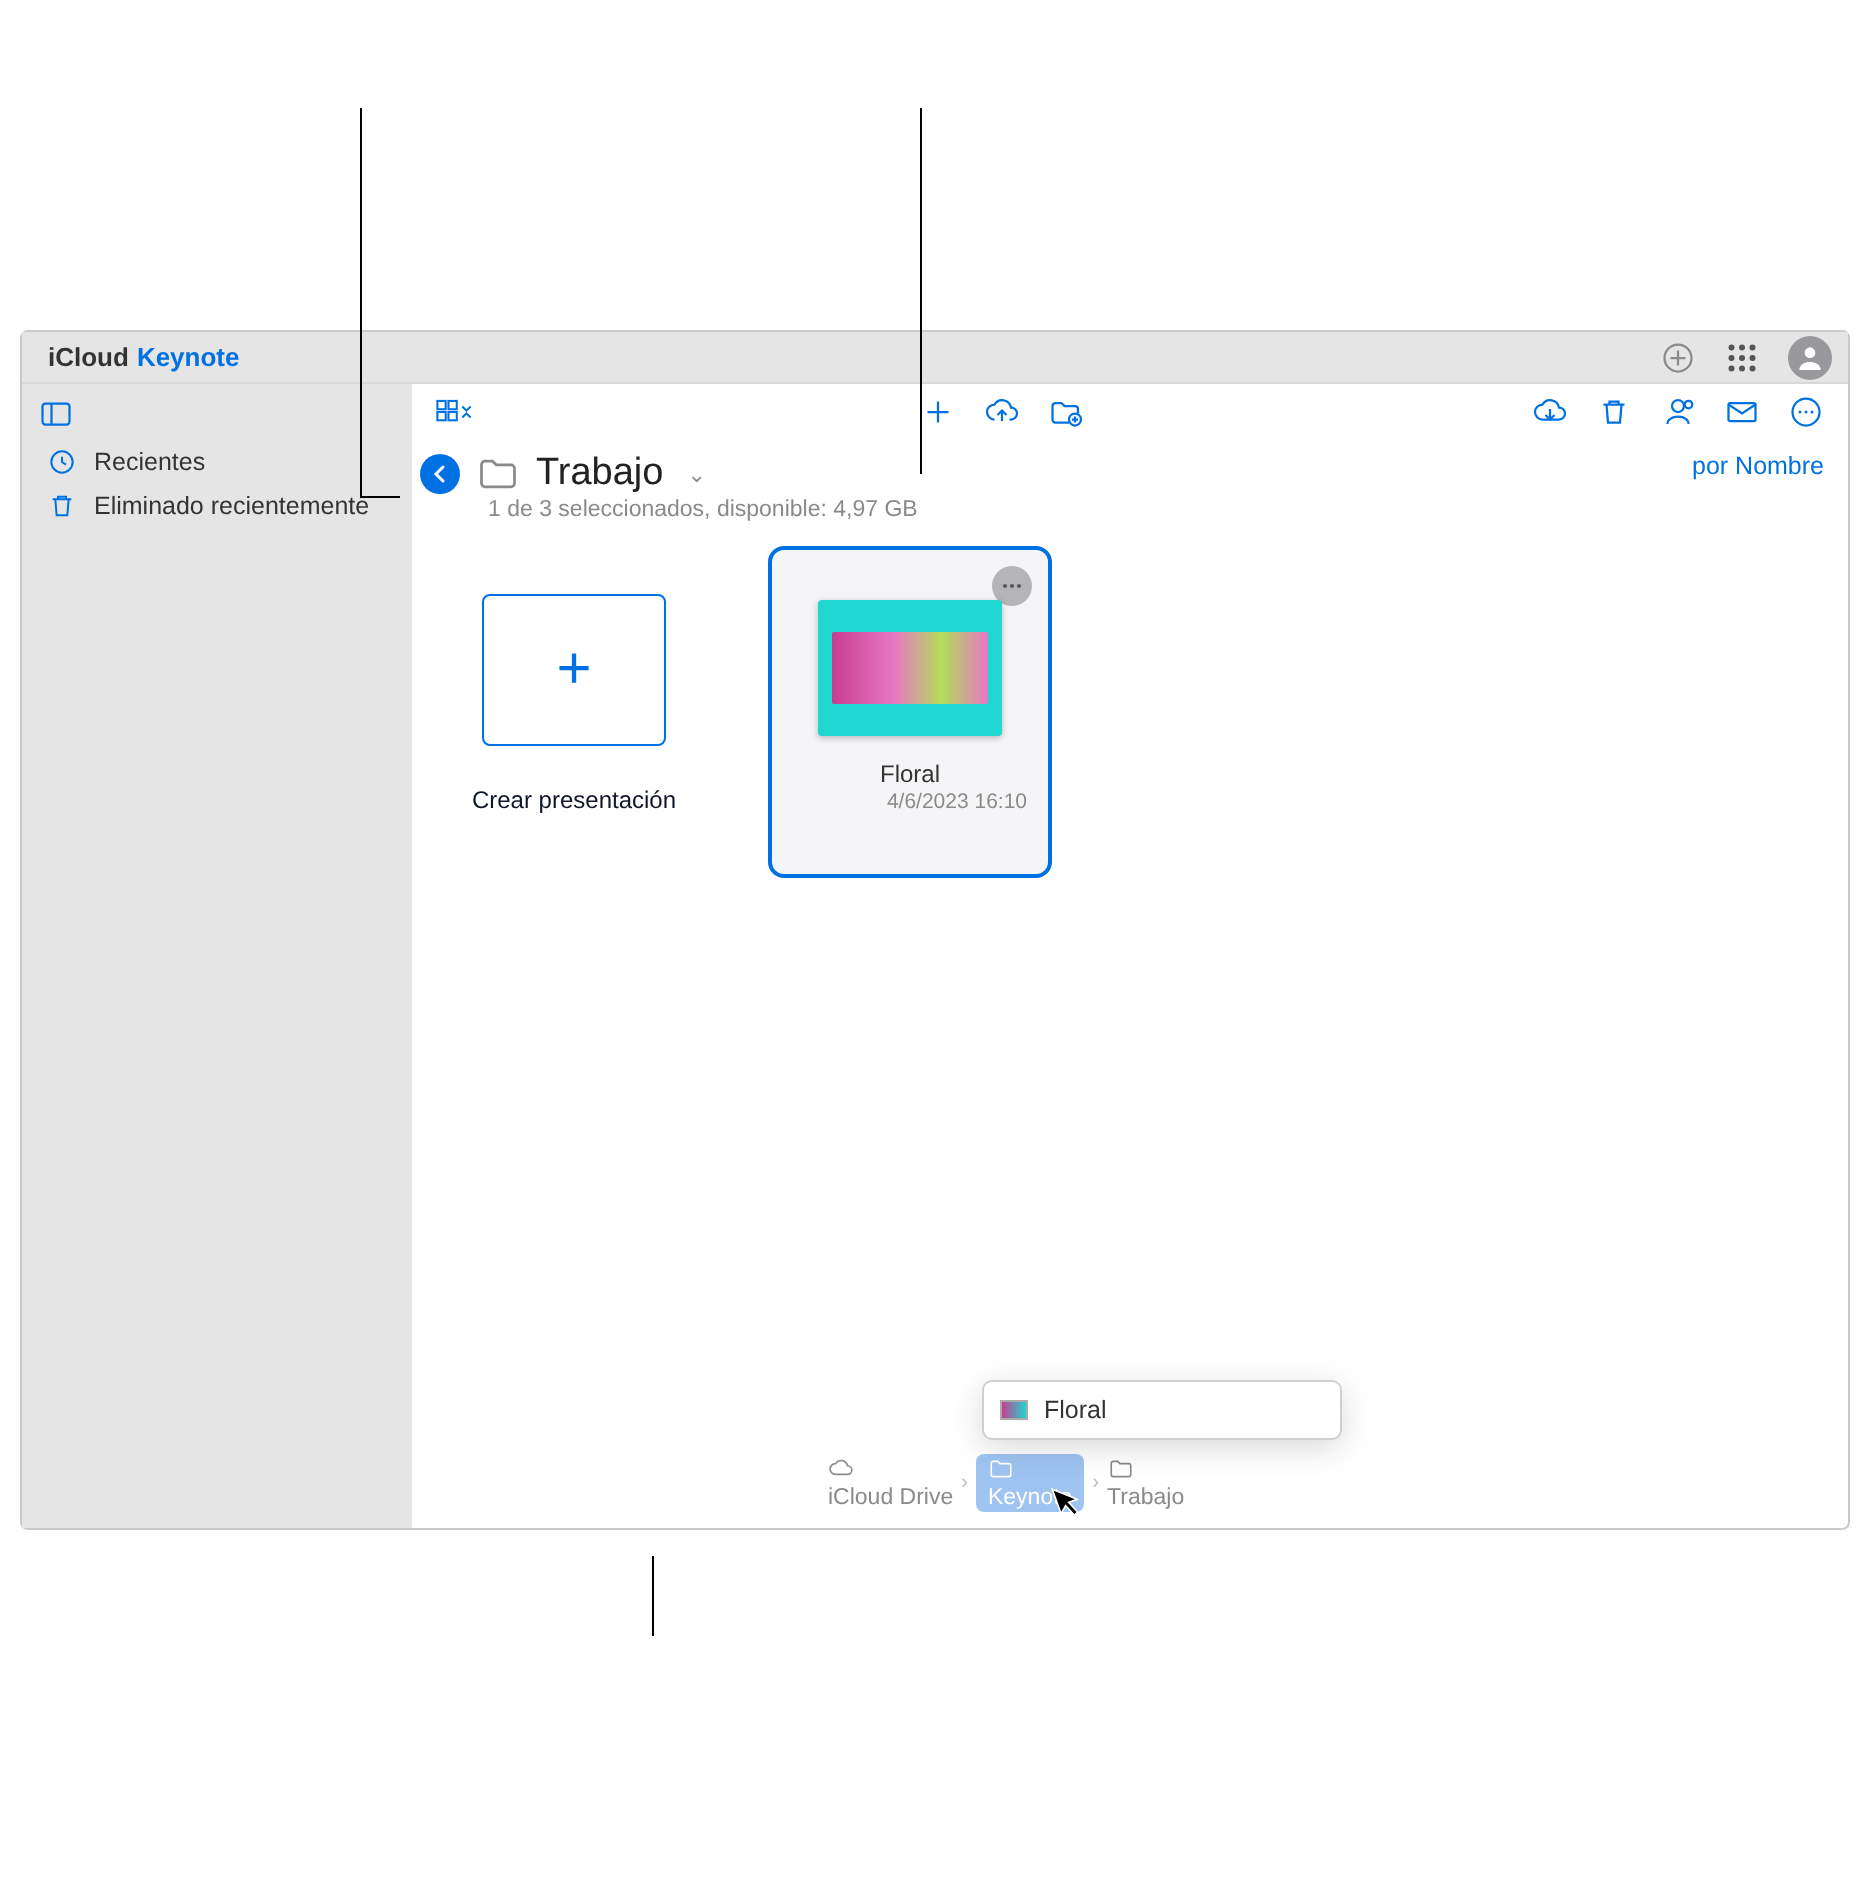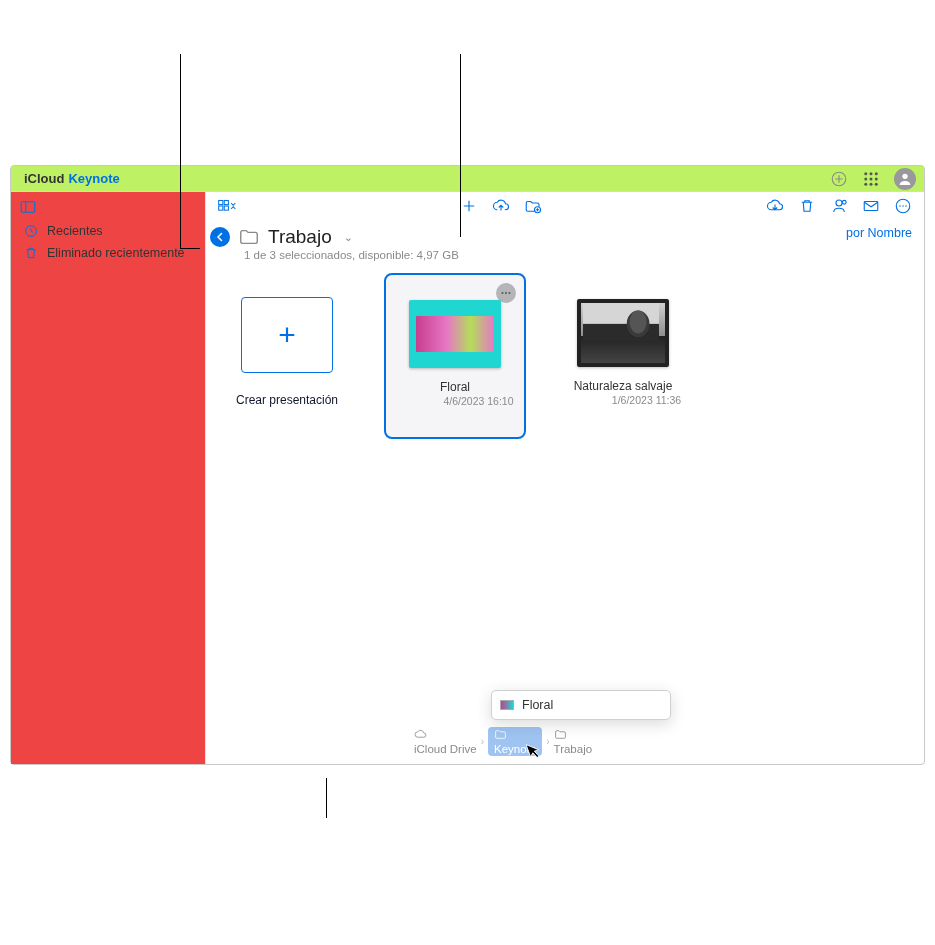--- a/index.html
+++ b/index.html
@@ -27,21 +27,21 @@
     display: flex;
     flex-direction: column;
     overflow: visible;
   }
   .titlebar {
     height: 26px;
     border-bottom: 1px solid #d8d8d8;
     display: flex;
     align-items: center;
     padding: 0 8px;
-    background: #bef264;
+    background: #e5e5e5;
     justify-content: space-between;
   }
   .titlebar-left { display: flex; align-items: center; gap: 4px; }
   .titlebar-right { display: flex; align-items: center; gap: 14px; }
   .brand-icloud { font-size: 13px; font-weight: 600; color: #333; }
   .brand-keynote { font-size: 13px; font-weight: 700; color: #0071e3; }
   .apple-logo { font-size: 13px; color: #333; padding-right: 1px; }
   .avatar-circle {
     width: 22px; height: 22px; border-radius: 50%;
     background: #98989d;
@@ -52,21 +52,21 @@
   .icn svg { width: 100%; height: 100%; }
   .window-body {
     flex: 1;
     display: flex;
     overflow: hidden;
   }
   .sidebar {
     width: 195px;
     border-right: 1px solid #e4e4e4;
     padding: 6px 0;
-    background: #ef4444;
+    background: #e5e5e5;
   }
   .sidebar-toolbar {
     height: 22px;
     padding: 0 8px 4px;
     display: flex;
     align-items: center;
   }
   .sidebar-item {
     display: flex;
     align-items: center;
@@ -395,32 +395,20 @@
               </svg>
           </span>
           <div class="thumb thumb-floral">
               <div class="inner"></div>
             </div>
           <div class="card-name">Floral</div>
           <div class="card-date">4/6/2023 16:10</div>
         </div>
 
 
-        <div class="card">
-          <div class="thumb thumb-nature" style="border:4px solid #222;">
-            <svg viewBox="0 0 80 40" width="80" height="38" style="position:absolute;inset:0">
-              <rect width="80" height="22" fill="#d6d6d6"></rect>
-              <rect y="22" width="80" height="18" fill="#2b2b2b"></rect>
-              <ellipse cx="58" cy="22" rx="12" ry="14" fill="#3a3a3a"></ellipse>
-              <ellipse cx="58" cy="20" rx="9" ry="12" fill="#555"></ellipse>
-            </svg>
-          </div>
-          <div class="card-name">Naturaleza salvaje</div>
-          <div class="card-date">1/6/2023 11:36</div>
-        </div>
       </div>
 
       <div class="drag-pill">
         <span class="drag-thumb"></span>
         <span>Floral</span>
       </div>
 
       <div class="breadcrumb">
         <span class="bc-item">
           <span class="icn">

